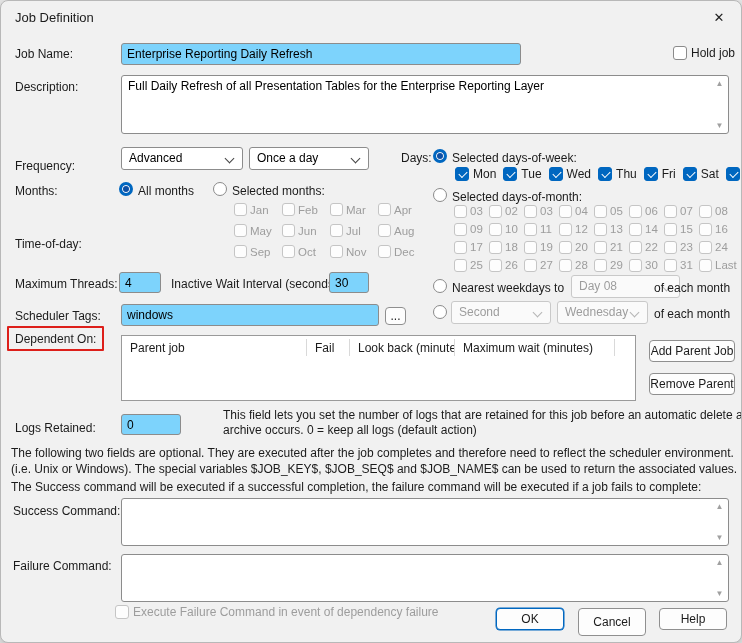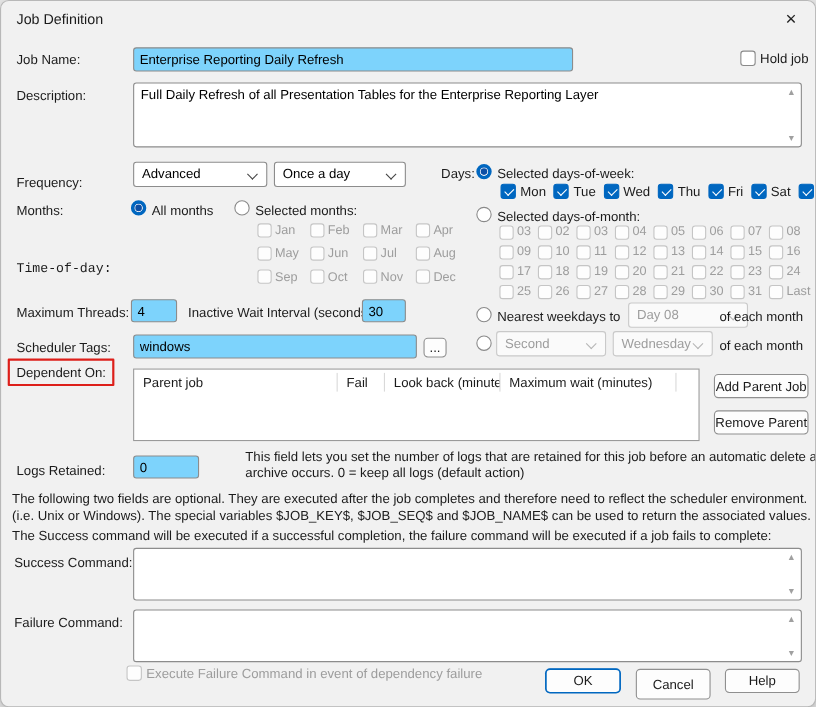--- a/index.html
+++ b/index.html
@@ -314,21 +314,21 @@
       <span class="cbitem disabled">
         <span class="cb disabled"></span>
         <span class="cblbl">31</span>
       </span>
       <span class="cbitem disabled">
         <span class="cb disabled"></span>
         <span class="cblbl">Last</span>
       </span>
     </div>
 
-  <div class="lbl" style="left:14px;top:236px;font-family:Liberation Mono, monospace;">Time-of-day:</div>
+  <div class="lbl" style="left:14px;top:236px;">Time-of-day:</div>
 
   <span class="radio" style="left:432px;top:278px;"></span>
   <div class="lbl" style="left:451px;top:280px;">Nearest weekdays to</div>
   <div class="combo dis" style="left:570px;top:274px;width:109px;">
     <span>Day 08</span>
     <span class="chev"></span>
   </div>
   <div class="lbl" style="left:653px;top:280px;">of each month</div>
 
   <div class="lbl" style="left:14px;top:276px;">Maximum Threads:</div>

